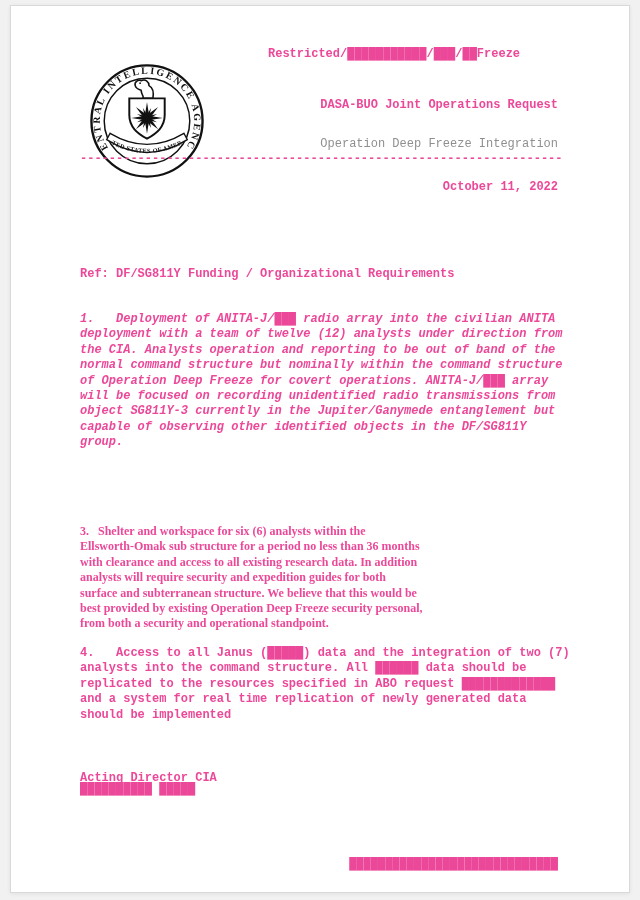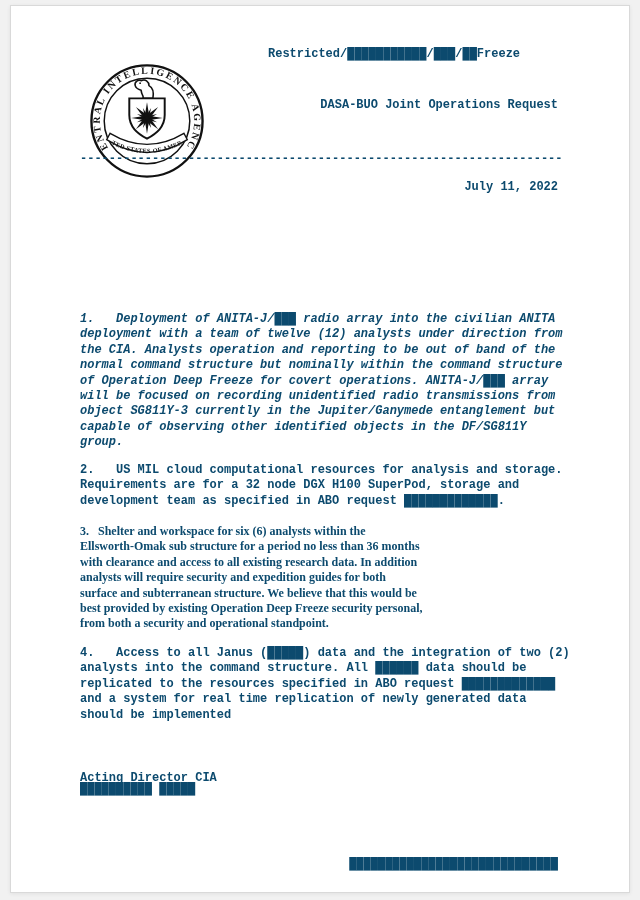--- a/index.html
+++ b/index.html
@@ -9,21 +9,21 @@
     font-family:"Liberation Mono","DejaVu Sans Mono",monospace;
   }
   .page {
     position:absolute; left:10px; top:5px; width:618px; height:886px;
     background:#ffffff; border:1px solid #d9d9d9;
     box-shadow:0 1px 4px rgba(0,0,0,.07);
   }
   .abs { position:absolute; }
   .mono {
     font:bold 12px/15.4px "Liberation Mono","DejaVu Sans Mono",monospace;
-    color:#0c4a6e; white-space:pre; margin:0; letter-spacing:0;
+    color:#ec4899; white-space:pre; margin:0; letter-spacing:0;
   }
   .reg { font-weight:normal; }
   .gray { color:#8f8f8f; }
   .alignR { text-align:center; }
   .seal-wrap { left:77px; top:56px; width:118px; height:118px; }
   .cls-line   { left:257px; top:41px; }
   .doc-title  { right:71px; top:92px; }
   .doc-sub    { right:71px; top:131px; }
   .divider    { left:69px; top:146px; width:490px; overflow:hidden; }
   .date-line  { right:71px; top:174px; }
@@ -74,46 +74,45 @@
       <path d="M19,79 Q60,105 101,79 L97.5,72.5 Q60,95 22.5,72.5 Z" fill="#ffffff" stroke="#111111" stroke-width="1.4"></path>
       <text font-family="Liberation Serif, serif" font-size="6.3" font-weight="bold" fill="#111111" letter-spacing="0.4">
         <textPath href="#sealBannerArc" startOffset="50%" text-anchor="middle">UNITED STATES OF AMERICA</textPath>
       </text>
     </svg>
   </div>
 
   <pre class="mono abs cls-line">Restricted/███████████/███/██Freeze</pre>
 
   <pre class="mono abs doc-title alignR">DASA-BUO Joint Operations Request</pre>
+  <pre class="mono reg gray abs doc-sub alignR">Operation Deep Freeze Integration</pre>
 
   <pre class="mono abs divider">-------------------------------------------------------------------</pre>
 
-  <pre class="mono abs date-line alignR">July 11, 2022</pre>
+  <pre class="mono abs date-line alignR">October 11, 2022</pre>
 
+  <pre class="mono abs ref-line">Ref: DF/SG811Y Funding / Organizational Requirements</pre>
 
   <pre class="mono abs para-1">1.   Deployment of ANITA-J/███ radio array into the civilian ANITA
 deployment with a team of twelve (12) analysts under direction from
 the CIA. Analysts operation and reporting to be out of band of the
 normal command structure but nominally within the command structure
 of Operation Deep Freeze for covert operations. ANITA-J/███ array
 will be focused on recording unidentified radio transmissions from
 object SG811Y-3 currently in the Jupiter/Ganymede entanglement but
 capable of observing other identified objects in the DF/SG811Y
 group.</pre>
-  <pre class="mono abs para-2">2.   US MIL cloud computational resources for analysis and storage.
-Requirements are for a 32 node DGX H100 SuperPod, storage and
-development team as specified in ABO request █████████████.</pre>
   <pre class="mono abs para-3">3.   Shelter and workspace for six (6) analysts within the
 Ellsworth-Omak sub structure for a period no less than 36 months
 with clearance and access to all existing research data. In addition
 analysts will require security and expedition guides for both
 surface and subterranean structure. We believe that this would be
 best provided by existing Operation Deep Freeze security personal,
 from both a security and operational standpoint.</pre>
-  <pre class="mono abs para-4">4.   Access to all Janus (█████) data and the integration of two (2)
+  <pre class="mono abs para-4">4.   Access to all Janus (█████) data and the integration of two (7)
 analysts into the command structure. All ██████ data should be
 replicated to the resources specified in ABO request █████████████
 and a system for real time replication of newly generated data
 should be implemented</pre>
 
   <pre class="mono abs sig-title">Acting Director CIA</pre>
   <pre class="mono abs sig-redact">██████████ █████</pre>
 
   <pre class="mono abs footer-redact">█████████████████████████████</pre>
 

